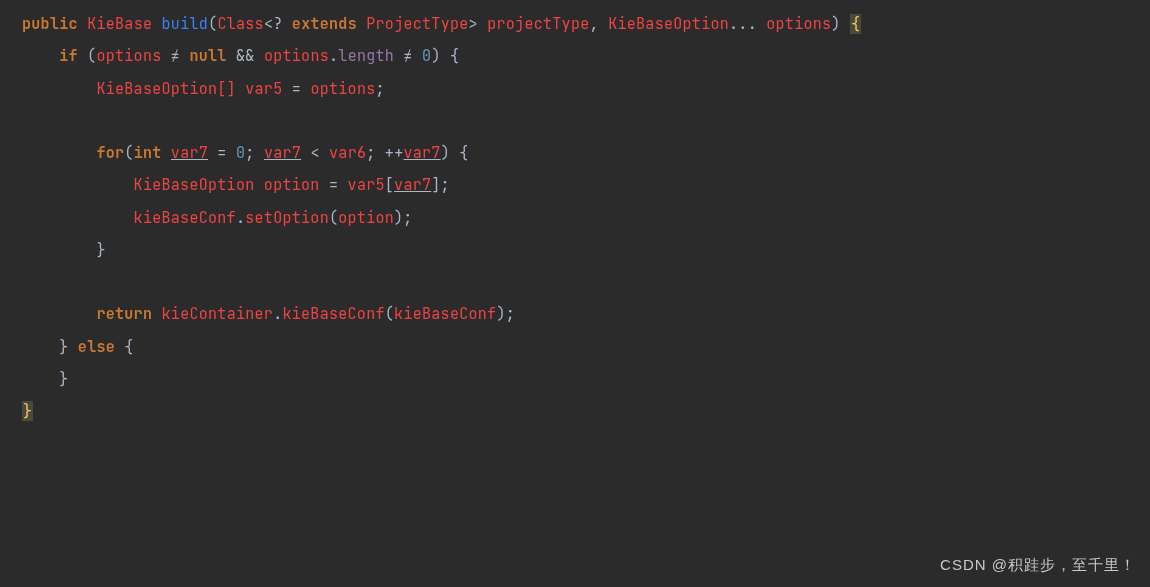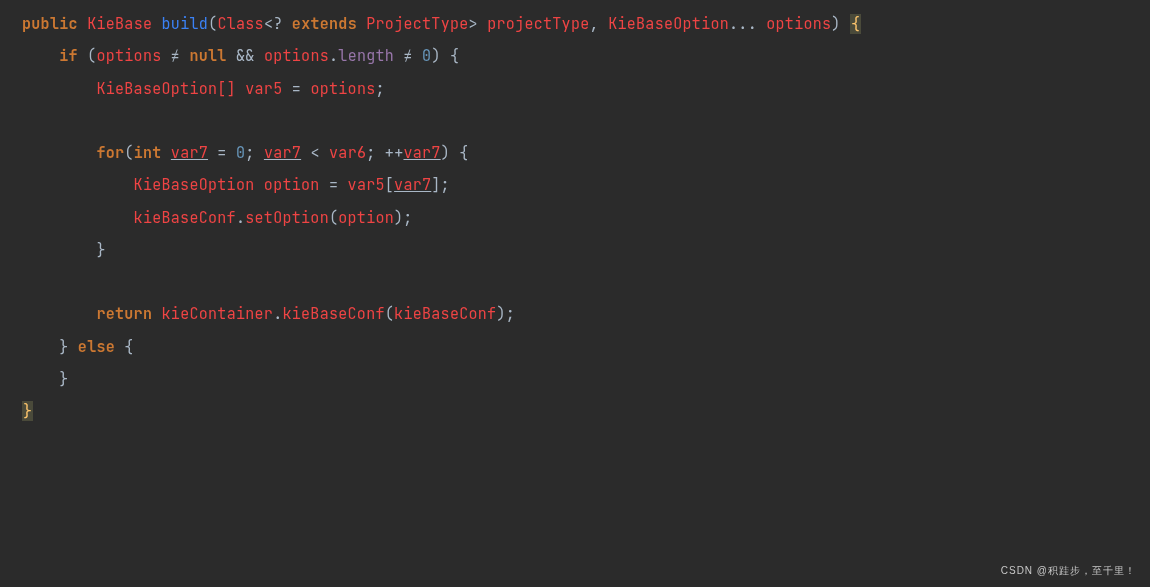--- a/index.html
+++ b/index.html
@@ -26,21 +26,21 @@
     .num { color: #6897bb; }
     .underline { text-decoration: underline; text-decoration-color: #a9b7c6; }
     .paren { color: #a9b7c6; }
     .brace-hl { background: #4a4a3a; color: #ffc66d; padding: 0 1px; }
     .watermark {
       position: absolute;
       bottom: 6px;
       right: 14px;
       color: #c8c8c8;
       font-family: sans-serif;
-      font-size: 10px;
+      font-size: 15px;
       letter-spacing: 1px;
     }
   </style>
 </head>
 <body>
 
 <div>
 
 <div class="code-line"><span class="kw-orange">public</span> <span class="ident">KieBase</span> <span class="kw-yellow">build</span><span class="paren">(</span><span class="ident">Class</span><span class="paren">&lt;</span><span class="paren">?</span> <span class="kw-orange">extends</span> <span class="ident">ProjectType</span><span class="paren">&gt;</span> <span class="ident">projectType</span><span class="paren">,</span> <span class="ident">KieBaseOption</span><span class="paren">...</span> <span class="ident">options</span><span class="paren">)</span> <span class="brace-hl">{</span></div>
 

